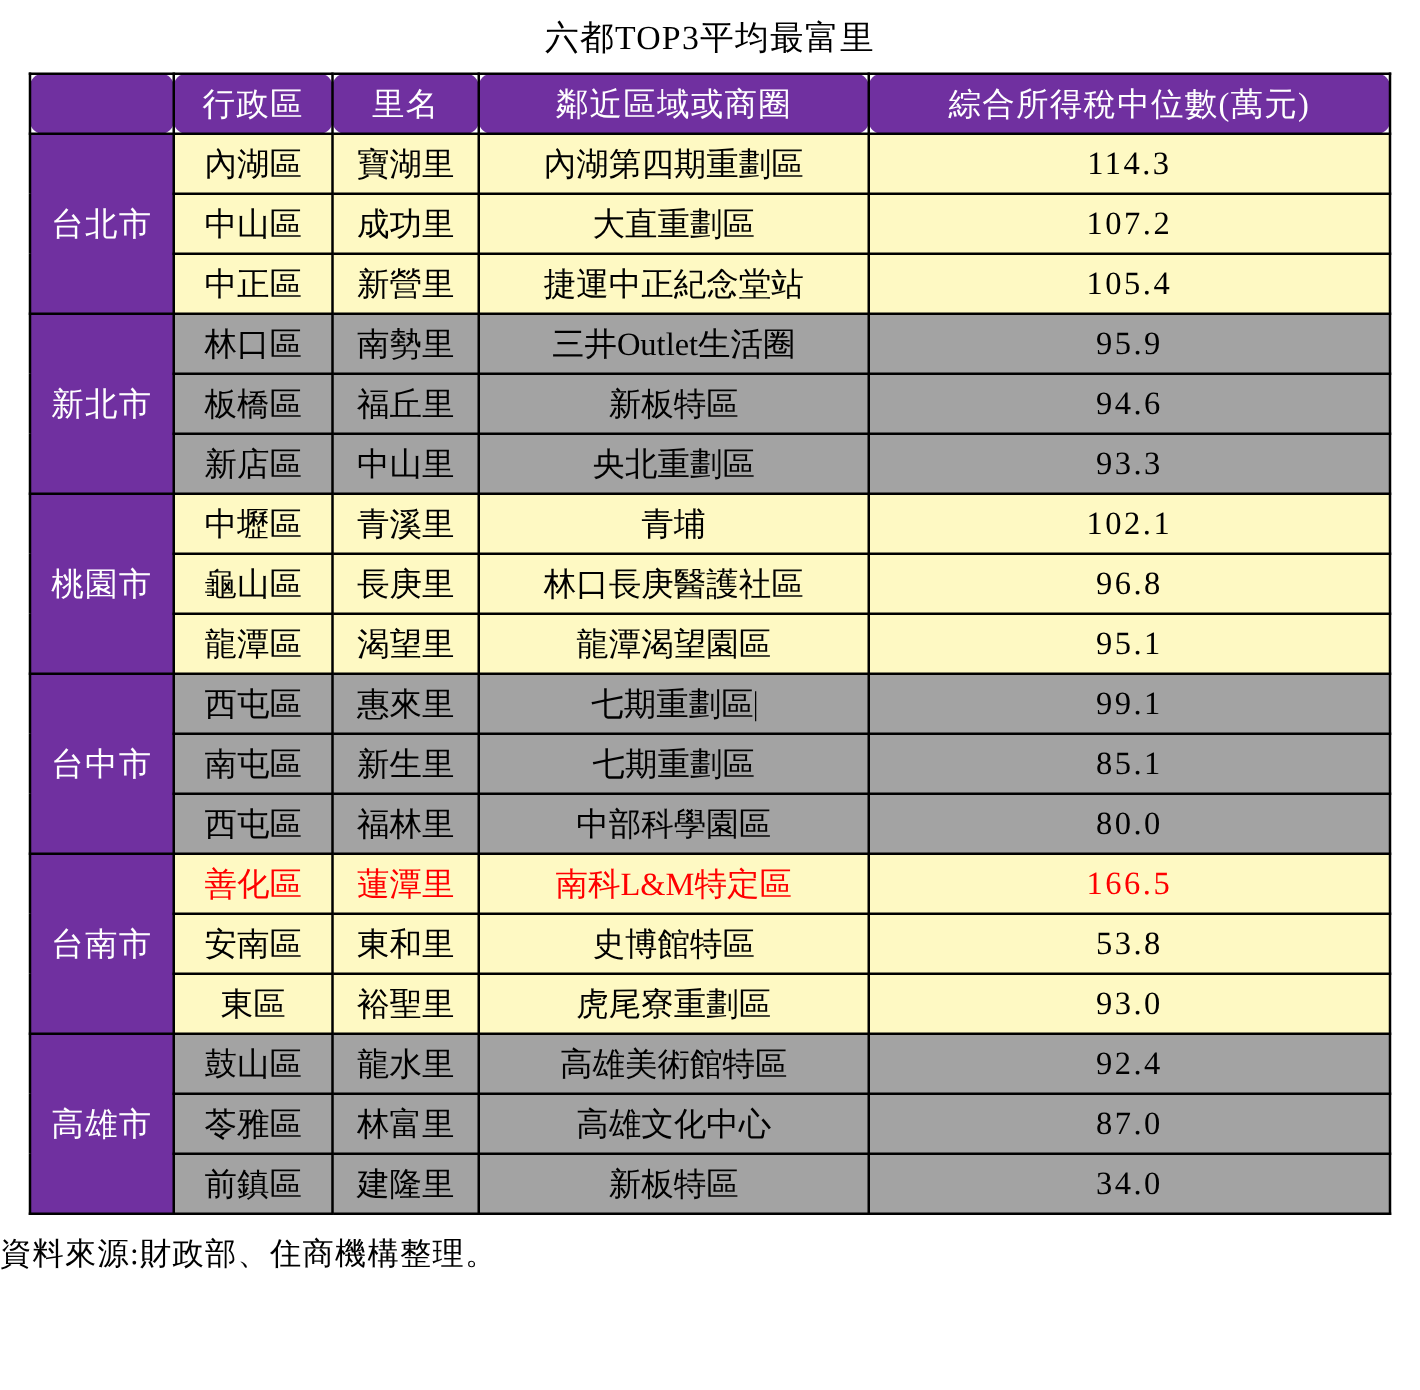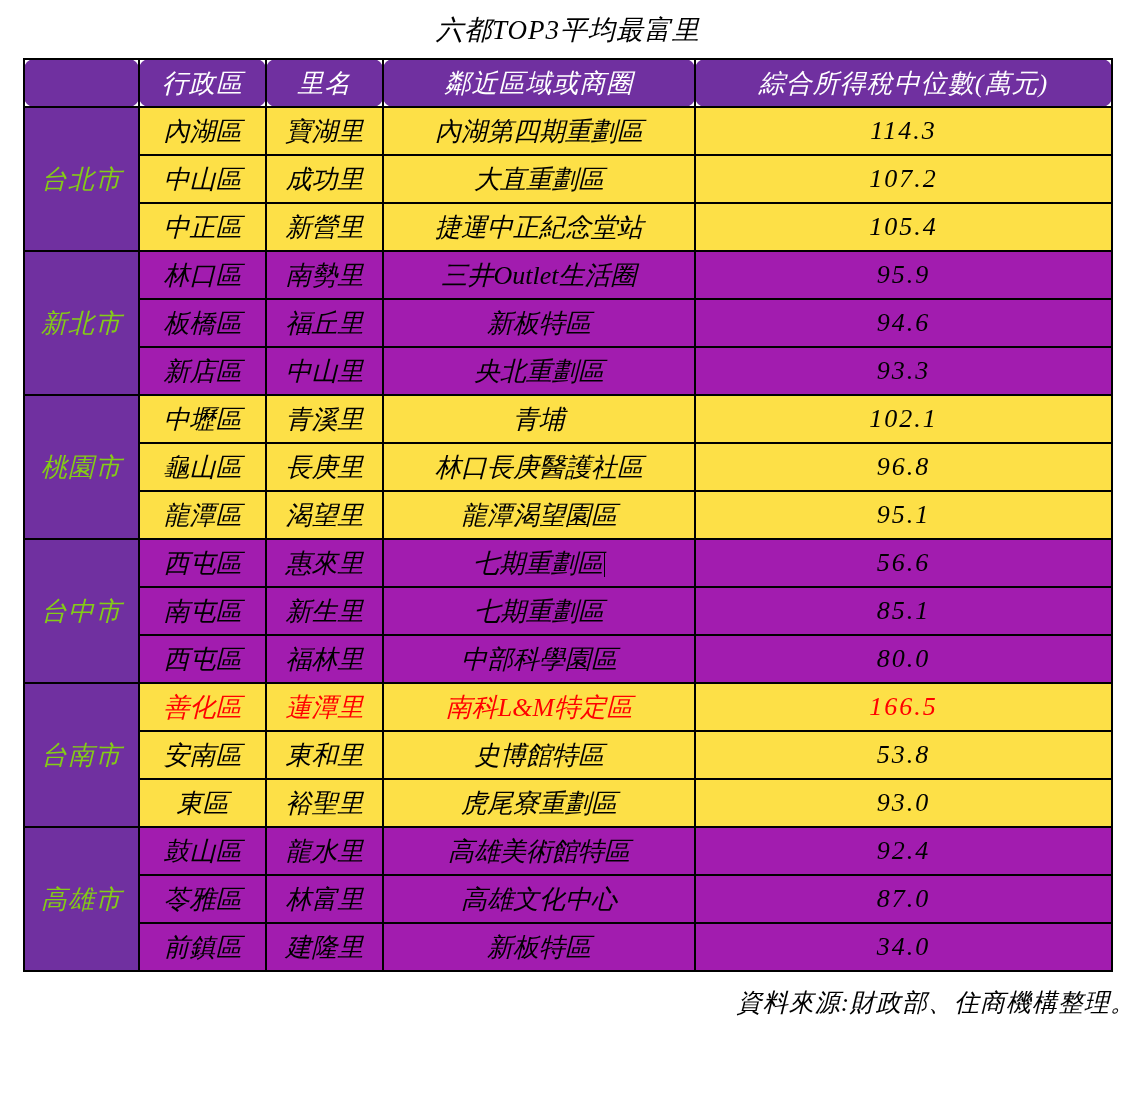--- a/index.html
+++ b/index.html
@@ -11,21 +11,20 @@
     width: 1136px;
     height: 1112px;
     font-family: "Liberation Serif", "DejaVu Serif", serif;
     color: #000000;
   }
   .page {
     position: relative;
     width: 1136px;
     height: 1112px;
     box-sizing: border-box;
-    font-style: italic;
   }
   .title {
     text-align: center;
     font-size: 27px;
     font-family: "Liberation Serif", "DejaVu Serif", serif;
     padding-top: 12px;
     padding-bottom: 10px;
     letter-spacing: 1px;
   }
   table.rich-table {
@@ -47,47 +46,47 @@
   thead th {
     background: #7030A0;
     color: #ffffff;
     font-size: 27px;
     height: 52px;
     letter-spacing: 1px;
     border-radius: 10px;
   }
   td.city {
     background: #7030A0;
-    color: #84cc16;
+    color: #ffffff;
     font-size: 27px;
     letter-spacing: 1px;
     margin-top: 29px;
   }
   tr.band-white td.data {
-    background: #fde047;
+    background: #fef9c3;
     margin-top: 32px;
   }
   tr.band-green td.data {
-    background: #a21caf;
+    background: #a3a3a3;
     margin-left: 16px;
   }
   td.highlight {
     color: #FF0000;
   }
   td.num {
     font-family: "Liberation Serif", "DejaVu Serif", serif;
     letter-spacing: 2px;
   }
   .col-city { width: 115px; }
   .col-dist { width: 127px; }
   .col-vill { width: 117px; }
   .col-area { width: 312px; }
   .col-num  { width: 417px; }
   .source {
-    text-align: right;
+    text-align: left;
     font-size: 25px;
     padding-top: 14px;
     letter-spacing: 1px;
   }
   .caret {
     display: inline-block;
     width: 1px;
     height: 24px;
     background: #000;
     vertical-align: -5px;
@@ -174,21 +173,21 @@
           <td class="data">龍潭區</td>
           <td class="data">渴望里</td>
           <td class="data">龍潭渴望園區</td>
           <td class="data num">95.1</td>
         </tr>
         <tr class="band-green">
           <td class="city" rowspan="3">台中市</td>
           <td class="data">西屯區</td>
           <td class="data">惠來里</td>
           <td class="data">七期重劃區<span class="caret"></span></td>
-          <td class="data num">56.6</td>
+          <td class="data num">99.1</td>
         </tr>
         <tr class="band-green">
           <td class="data">南屯區</td>
           <td class="data">新生里</td>
           <td class="data">七期重劃區</td>
           <td class="data num">85.1</td>
         </tr>
         <tr class="band-green">
           <td class="data">西屯區</td>
           <td class="data">福林里</td>

